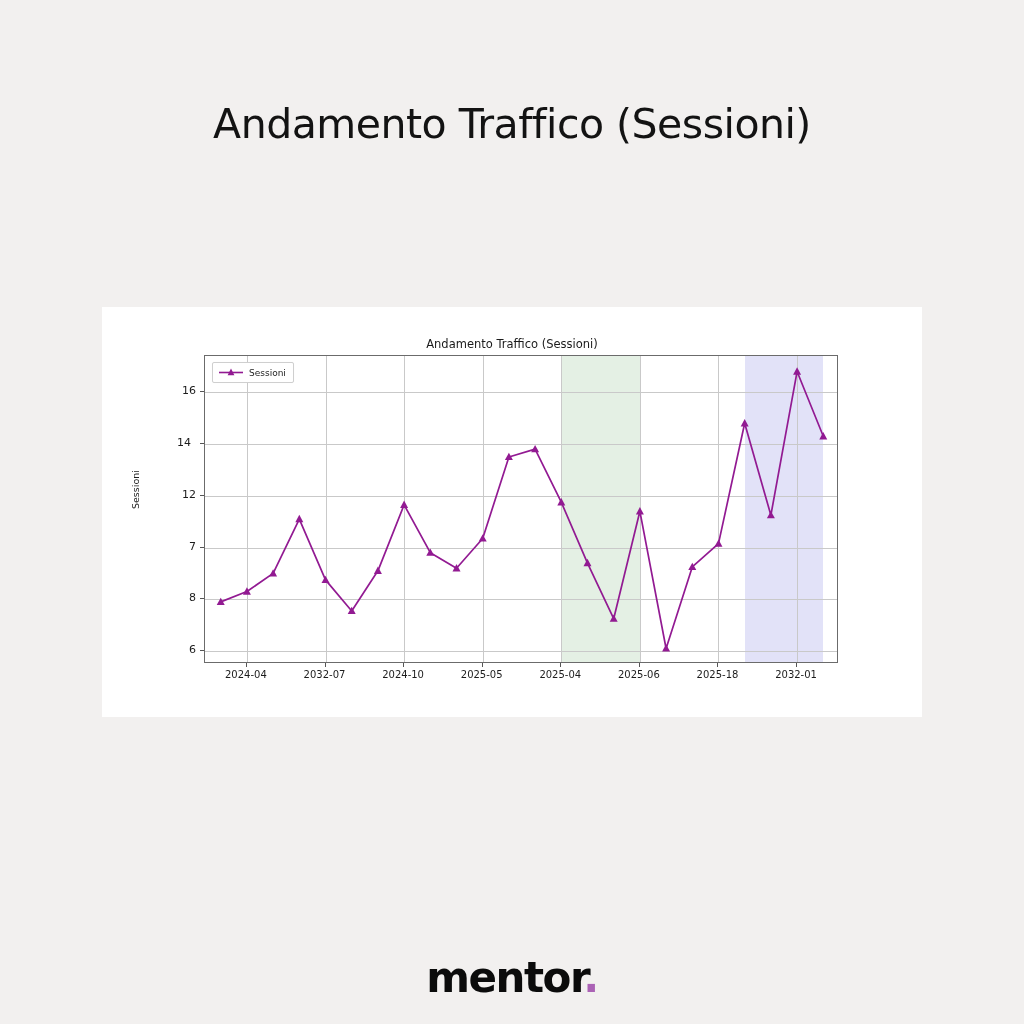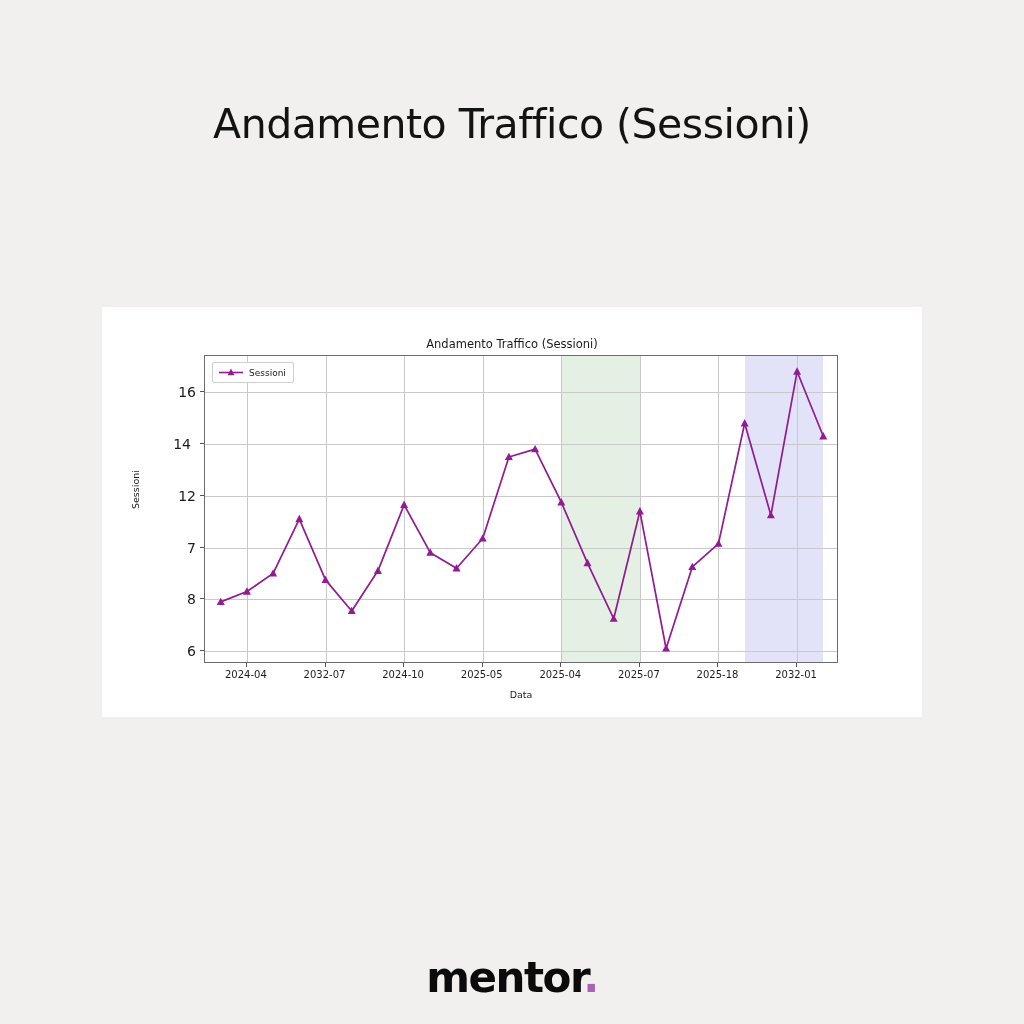--- a/index.html
+++ b/index.html
@@ -94,21 +94,21 @@
     width: 634px;
     height: 308px;
   }
 
   
   .ytick {
     position: absolute;
     right: 744px;          
     width: 36px;
     text-align: right;
-    font-size: 14px;
+    font-size: 11px;
     color: #1c1c1c;
     font-family: "DejaVu Sans", sans-serif;
   }
   .ytick-mark {
     position: absolute;
     width: 4px;
     height: 1px;
     background: #555;
     left: 98px;
   }
@@ -246,21 +246,20 @@
         <polygon points="461.0889043478261,288.27058823529416 465.0789043478261,295.6205882352941 457.0989043478261,295.6205882352941" fill="#921a92"></polygon>
         <polygon points="487.2868869565217,206.74117647058824 491.2768869565217,214.09117647058824 483.2968869565217,214.09117647058824" fill="#921a92"></polygon>
         <polygon points="513.4848695652173,183.4470588235294 517.4748695652173,190.7970588235294 509.4948695652173,190.7970588235294" fill="#921a92"></polygon>
         <polygon points="539.682852173913,63.09411764705878 543.672852173913,70.44411764705879 535.692852173913,70.44411764705879" fill="#921a92"></polygon>
         <polygon points="565.8808347826086,154.9764705882353 569.8708347826087,162.32647058823528 561.8908347826086,162.32647058823528" fill="#921a92"></polygon>
         <polygon points="592.0788173913044,11.329411764705856 596.0688173913044,18.679411764705854 588.0888173913044,18.679411764705854" fill="#921a92"></polygon>
         <polygon points="618.2768,76.03529411764701 622.2668,83.38529411764702 614.2868,83.38529411764702" fill="#921a92"></polygon>
       </svg>
   </div>
 
-  <div id="xlabel">Data</div>
 
   <div id="legend">
     <svg id="legend-swatch" width="26" height="11">
       <line x1="1" y1="5.5" x2="25" y2="5.5" stroke="#921a92" stroke-width="1.6"></line>
       <polygon points="13,1.5 16.4,8.2 9.6,8.2" fill="#921a92"></polygon>
     </svg>
     <span id="legend-label">Sessioni</span>
   </div>
 <div class="ytick" style="top: 336.059px; left: 58px; right: auto;">6</div>
     <div class="ytick-mark" style="top: 343.059px; left: 98px;"></div>
@@ -277,21 +276,21 @@
     <div class="xtick" style="left: 143.921px;">2024-04</div>
     <div class="xtick-mark" style="left: 143.921px;"></div>
     <div class="xtick" style="left: 222.515px;">2032-07</div>
     <div class="xtick-mark" style="left: 222.515px;"></div>
     <div class="xtick" style="left: 301.109px;">2024-10</div>
     <div class="xtick-mark" style="left: 301.109px;"></div>
     <div class="xtick" style="left: 379.703px;">2025-05</div>
     <div class="xtick-mark" style="left: 379.703px;"></div>
     <div class="xtick" style="left: 458.297px;">2025-04</div>
     <div class="xtick-mark" style="left: 458.297px;"></div>
-    <div class="xtick" style="left: 536.891px;">2025-07</div>
+    <div class="xtick" style="left: 536.891px;">2025-06</div>
     <div class="xtick-mark" style="left: 536.891px;"></div>
     <div class="xtick" style="left: 615.485px;">2025-18</div>
     <div class="xtick-mark" style="left: 615.485px;"></div>
     <div class="xtick" style="left: 694.079px;">2032-01</div>
     <div class="xtick-mark" style="left: 694.079px;"></div>
   </div>
 
 <div id="footer-logo">
   <span>mentor</span><span id="footer-logo-dot">.</span>
 </div>

